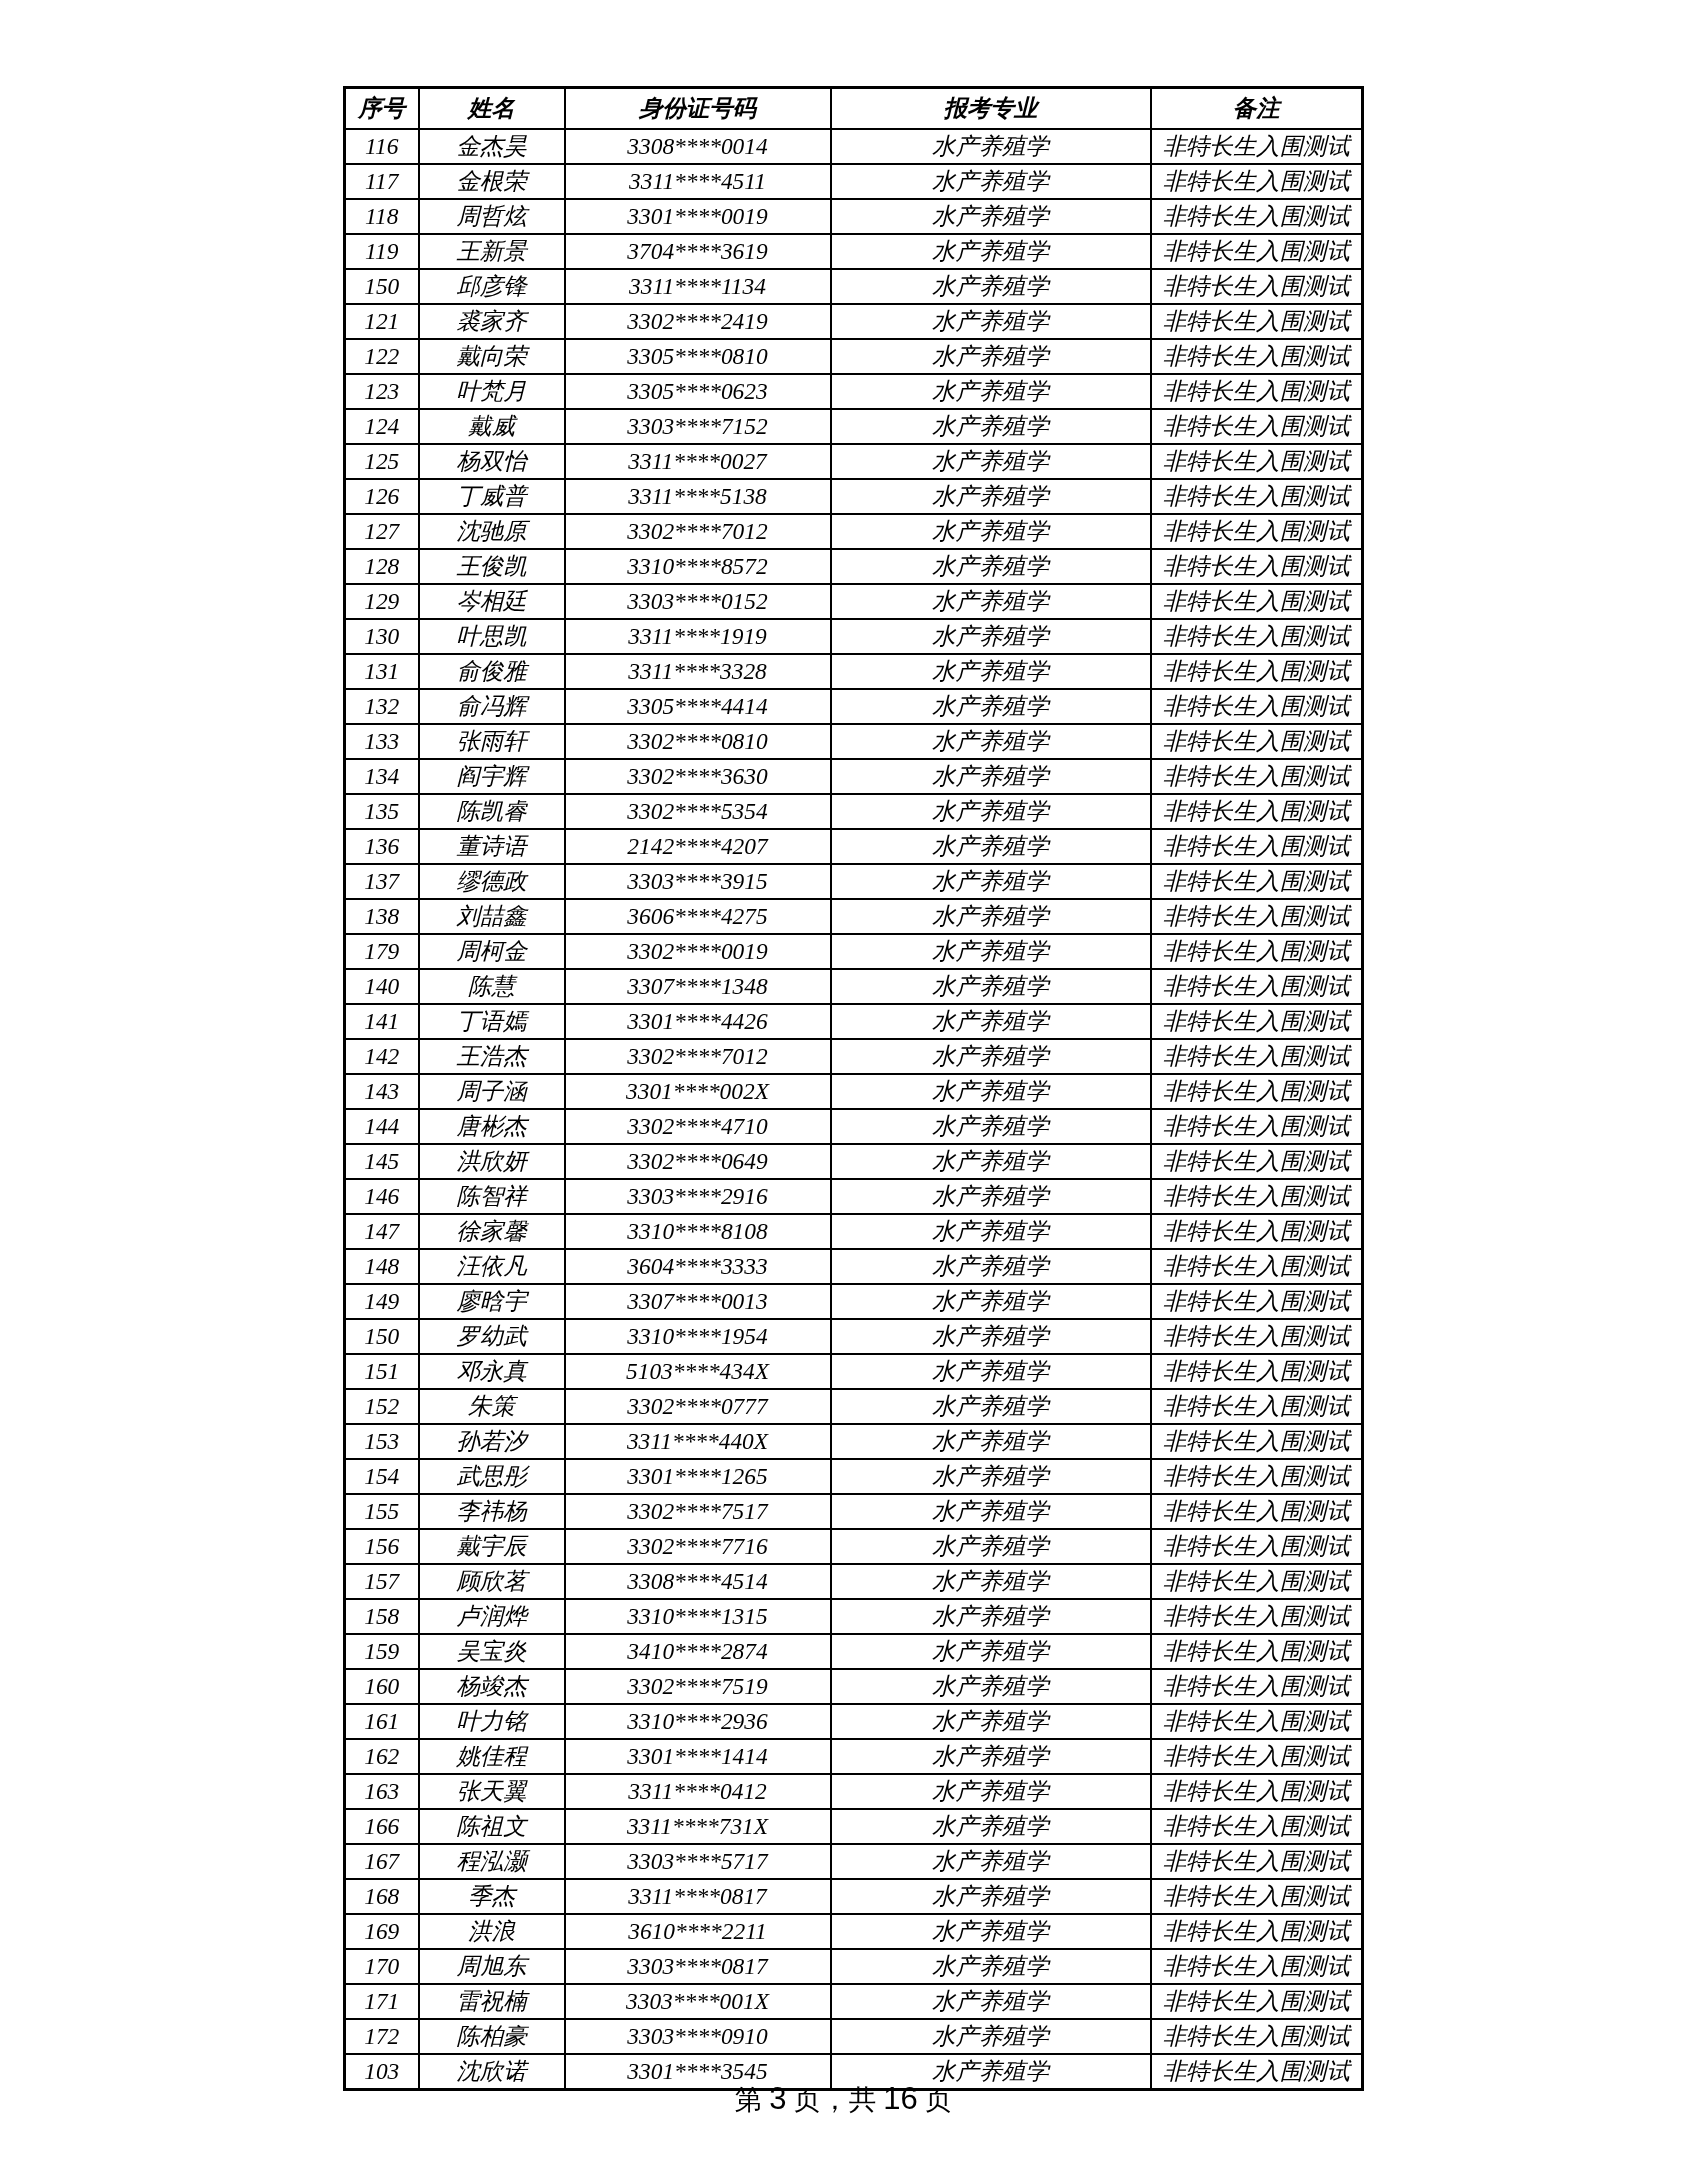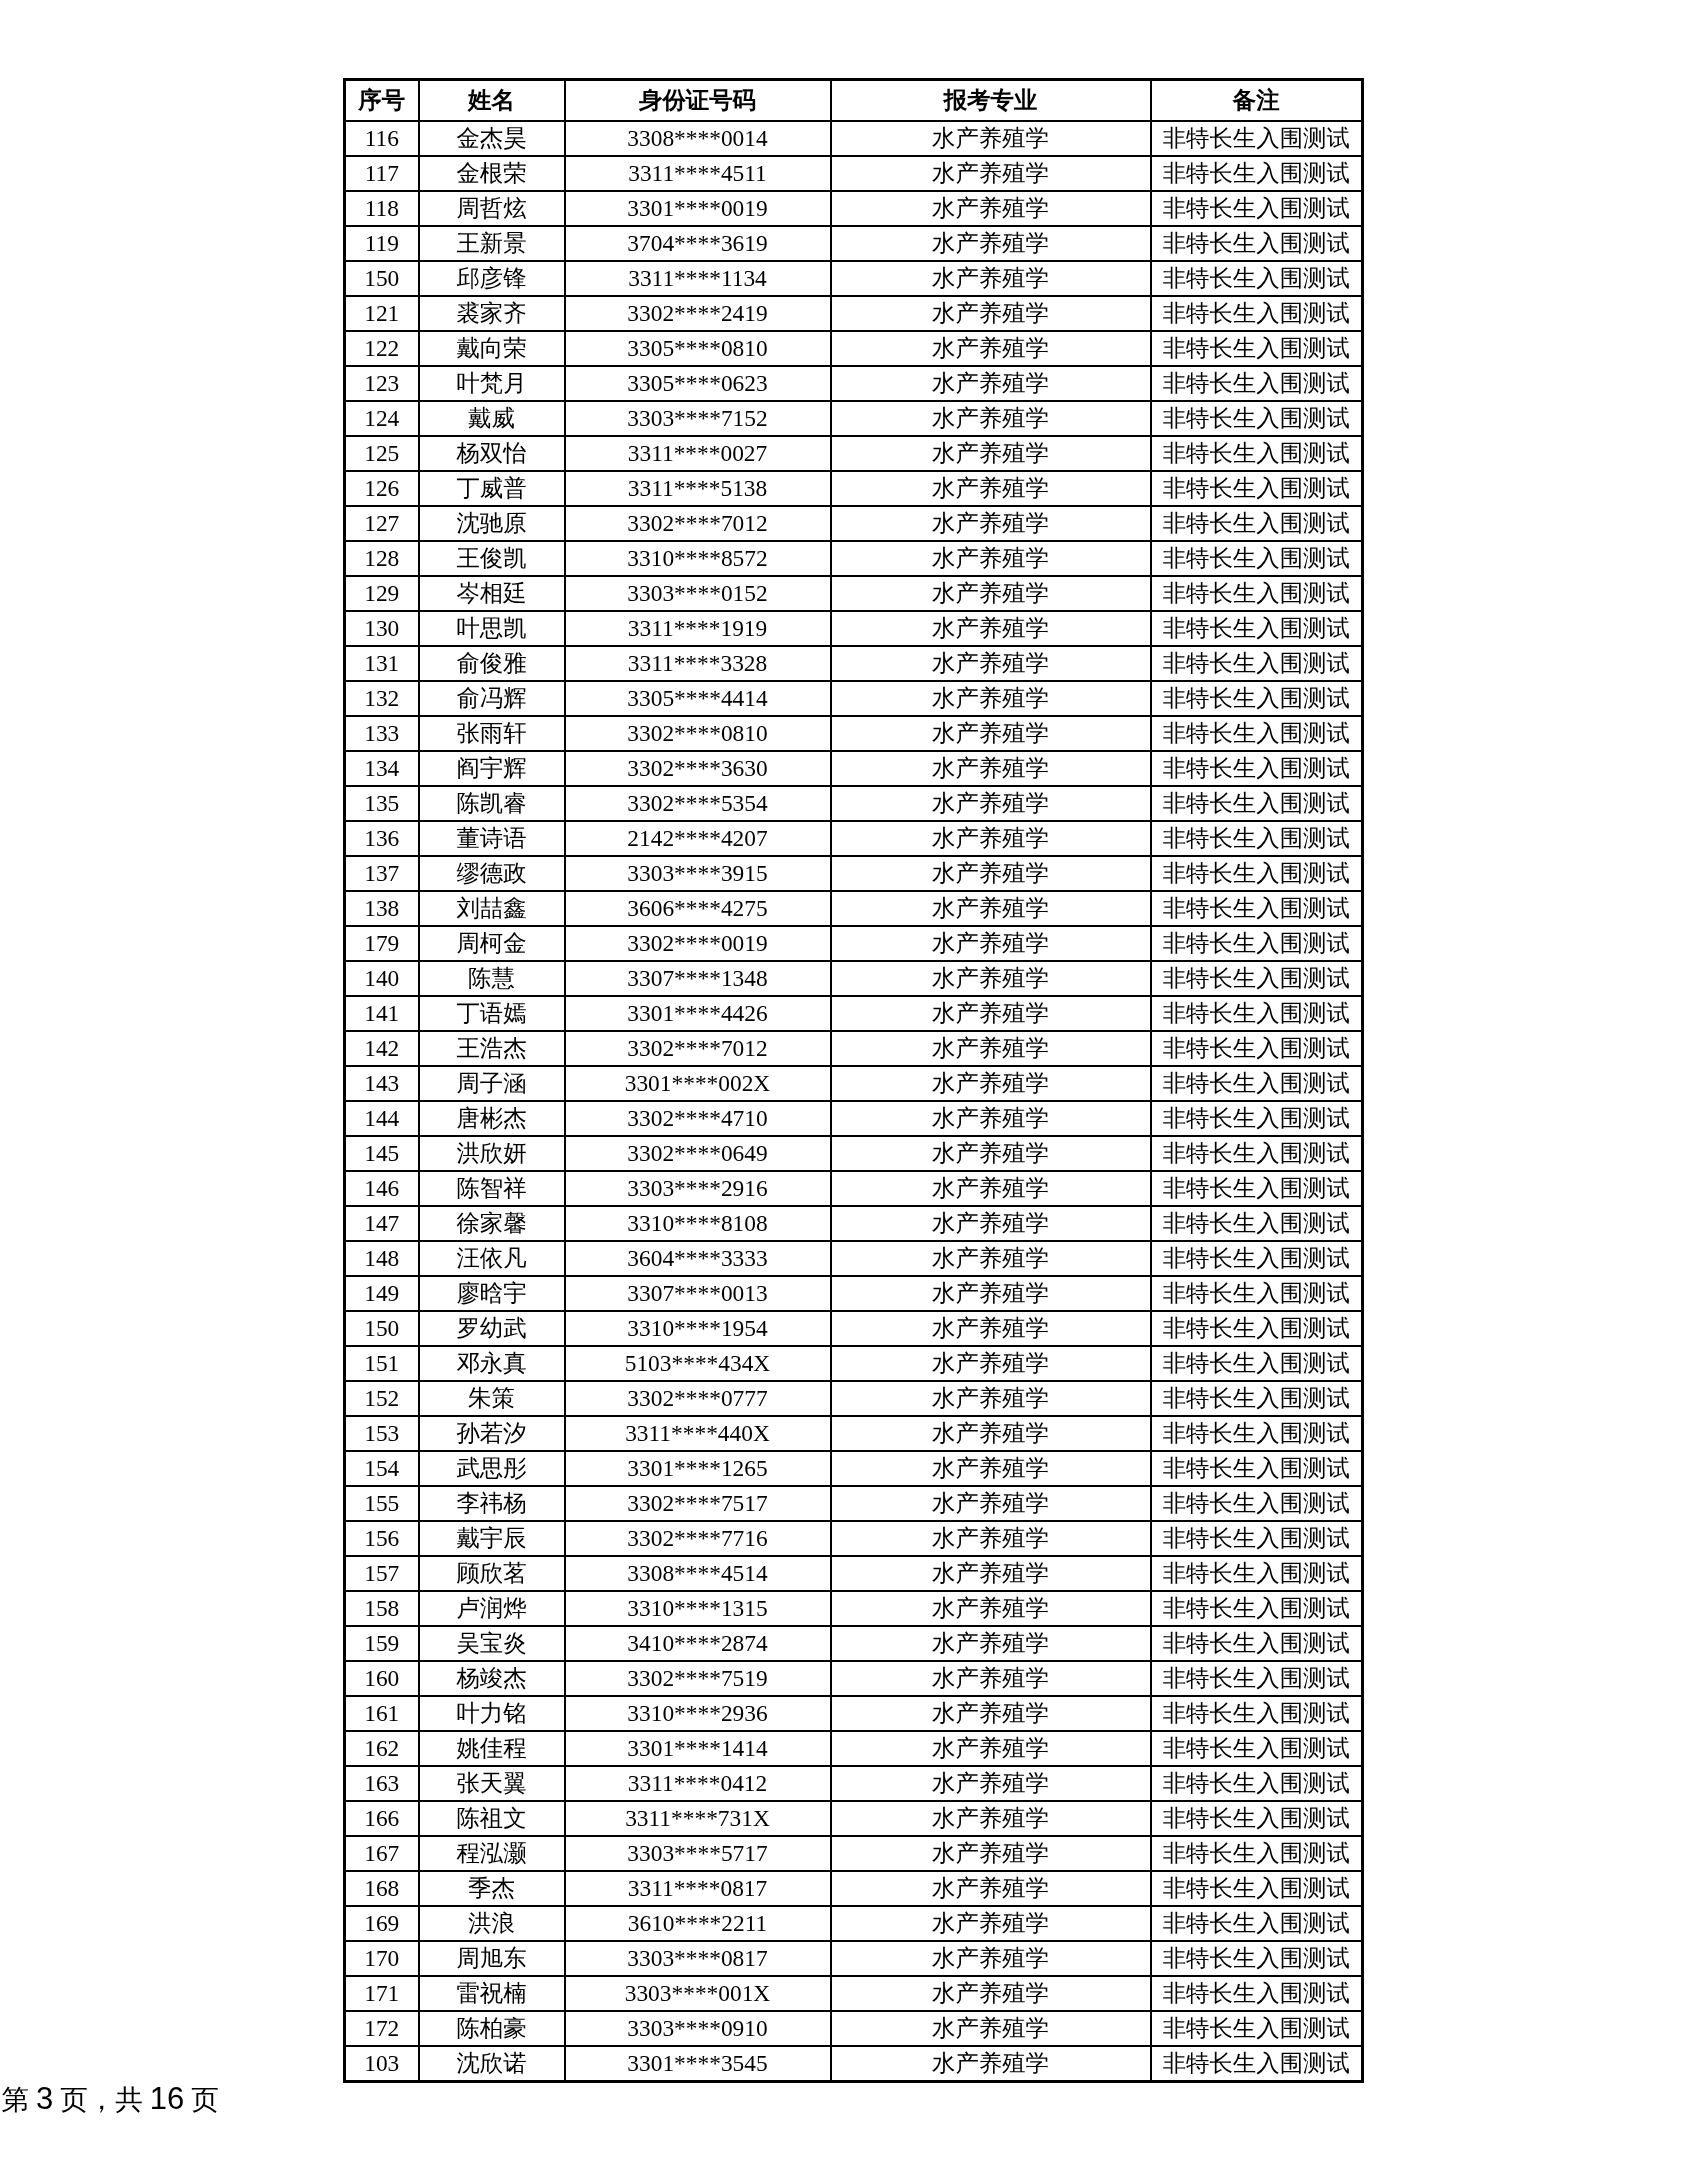--- a/index.html
+++ b/index.html
@@ -10,25 +10,26 @@
   body {
     width: 1687px;
     height: 2183px;
     position: relative;
     font-family: "Liberation Serif", "DejaVu Serif", serif;
     color: #000000;
   }
   table.roster {
     position: absolute;
     left: 343px;
-    top: 78px;
+    top: 86px;
     width: 1018px;
     border-collapse: collapse;
     table-layout: fixed;
     border: 3.4px solid #000000;
+    font-style: italic;
   }
   table.roster th,
   table.roster td {
     border-left: 2.1px solid #000000;
     border-right: 2.1px solid #000000;
     border-top: 2.8px solid #000000;
     border-bottom: 2.8px solid #000000;
     text-align: center;
     vertical-align: middle;
     padding: 0;
@@ -43,20 +44,21 @@
   }
   table.roster tbody td {
     height: 33px;
     font-weight: normal;
   }
   .page-footer {
     position: absolute;
     top: 2080px;
     left: 0;
     width: 100%;
+    text-align: center;
     font-size: 27.6px;
     line-height: 1.2;
     color: #000000;
   }
   .page-footer .num {
     font-family: "Liberation Sans", "DejaVu Sans", sans-serif;
     font-size: 31px;
     margin: 0 0.18em;
   }
   .page-footer .cjk {

